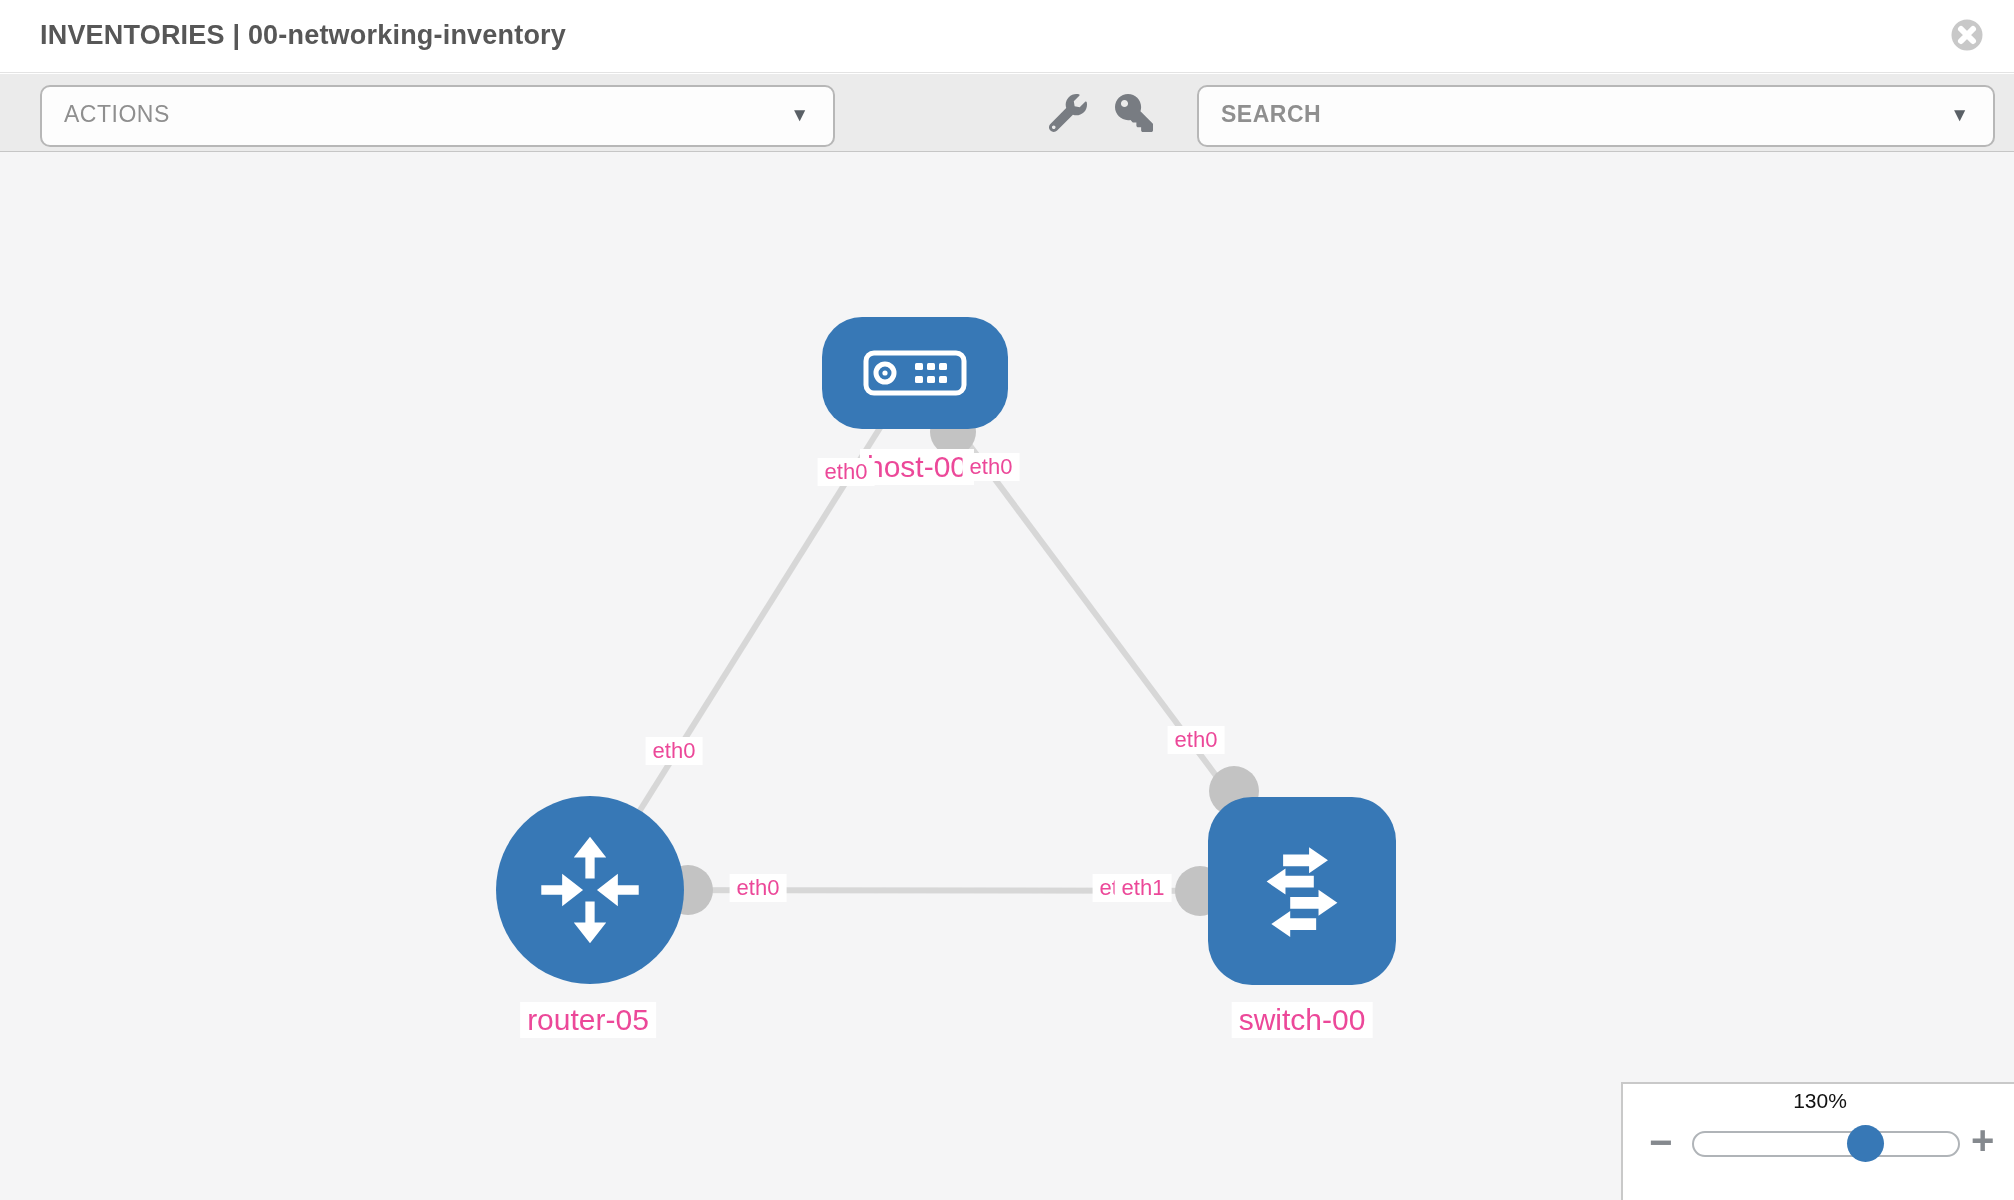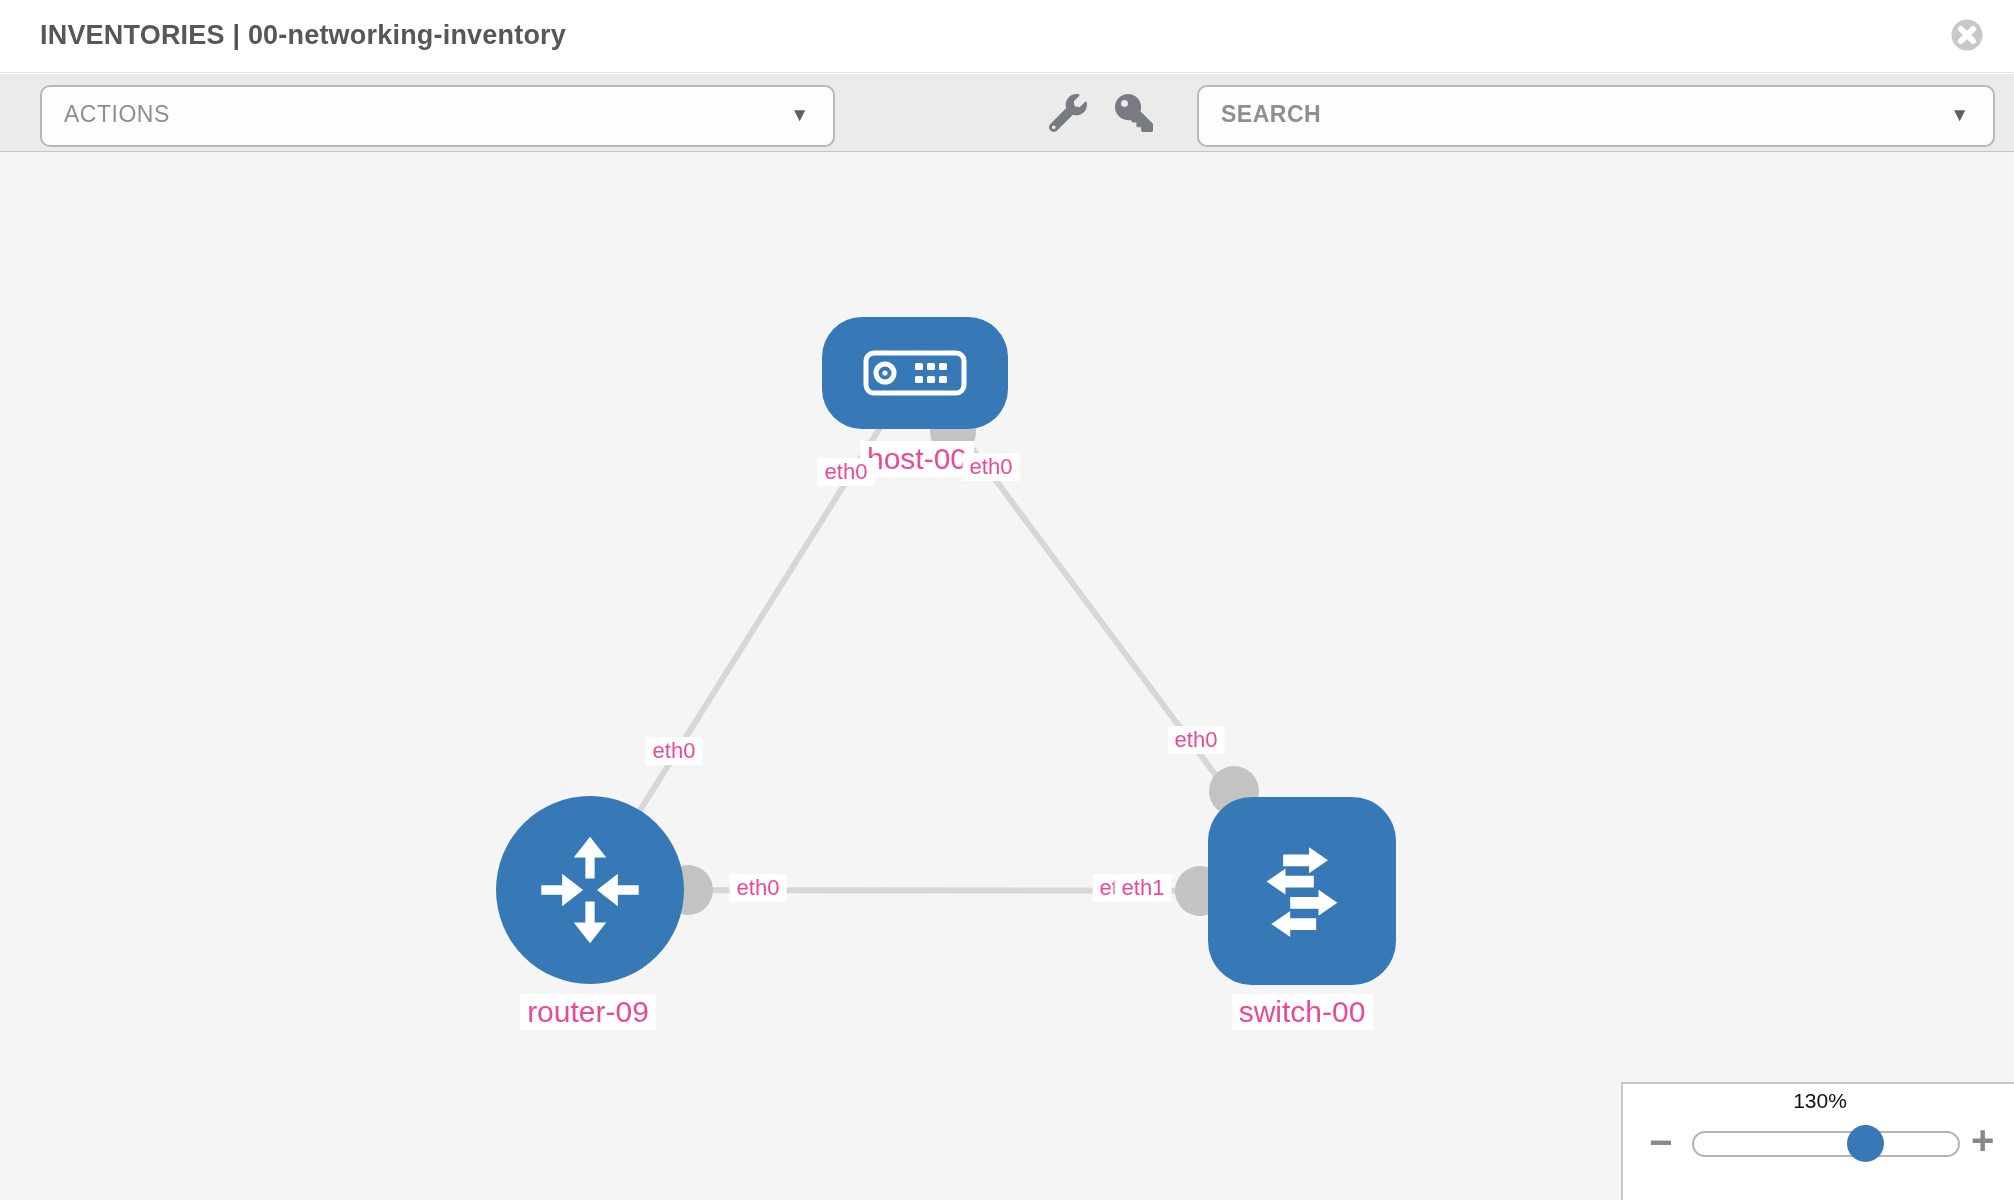--- a/index.html
+++ b/index.html
@@ -36,21 +36,21 @@
   .edges-svg { position:absolute; left:0; top:0; z-index:1; }
 
   .node { position:absolute; z-index:2; background:#3778b6; display:flex;
           align-items:center; justify-content:center; cursor:pointer; }
   .node-host   { left:822px; top:165px; width:186px; height:112px; border-radius:40px; }
   .node-router { left:496px; top:644px; width:188px; height:188px; border-radius:50%; }
   .node-switch { left:1208px; top:645px; width:188px; height:188px; border-radius:44px; }
 
   .net-label { position:absolute; z-index:3; background:#ffffff; color:#ec4899;
                white-space:nowrap; transform:translateX(-50%); padding:1px 7px; }
-  .node-name { font-size:30px; }
+  .node-name { font-size:30px;margin-top:8px; }
   .if-label  { font-size:22px; }
 
   
   .zoom-panel { position:absolute; left:1621px; top:930px; width:400px; height:130px;
                 background:#ffffff; border:2px solid #c9c9c9; z-index:5; }
   .zoom-value { position:absolute; left:197px; top:5px; transform:translateX(-50%);
                 font-size:21px; color:#111; }
   .zoom-btn { position:absolute; border:none; background:transparent; color:#85898e;
               font-size:40px; font-weight:bold; cursor:pointer; line-height:40px; }
   .zoom-minus { left:26px; top:38px; }
@@ -153,21 +153,21 @@
     <div class="net-label if-label" style="left:846px; top:306px;">eth0</div>
     <div class="net-label if-label" style="left:991px; top:301px;">eth0</div>
 
     <div class="net-label if-label" style="left:674px; top:585px;">eth0</div>
     <div class="net-label if-label" style="left:1196px; top:574px;">eth0</div>
 
     <div class="net-label if-label" style="left:758px; top:722px;">eth0</div>
     <div class="net-label if-label" style="left:1121px; top:722px;">eth0</div>
     <div class="net-label if-label" style="left:1143px; top:722px;">eth1</div>
 
-    <div class="net-label node-name" style="left:588px; top:842px;">router-09</div>
+    <div class="net-label node-name" style="left:588px; top:842px;">router-05</div>
     <div class="net-label node-name" style="left:1302px; top:842px;">switch-00</div>
 
     <div class="zoom-panel">
       <div class="zoom-value">130%</div>
       <button class="zoom-btn zoom-minus">−</button>
       <div class="zoom-track"></div>
       <div class="zoom-thumb"></div>
       <button class="zoom-btn zoom-plus">+</button>
     </div>
 

